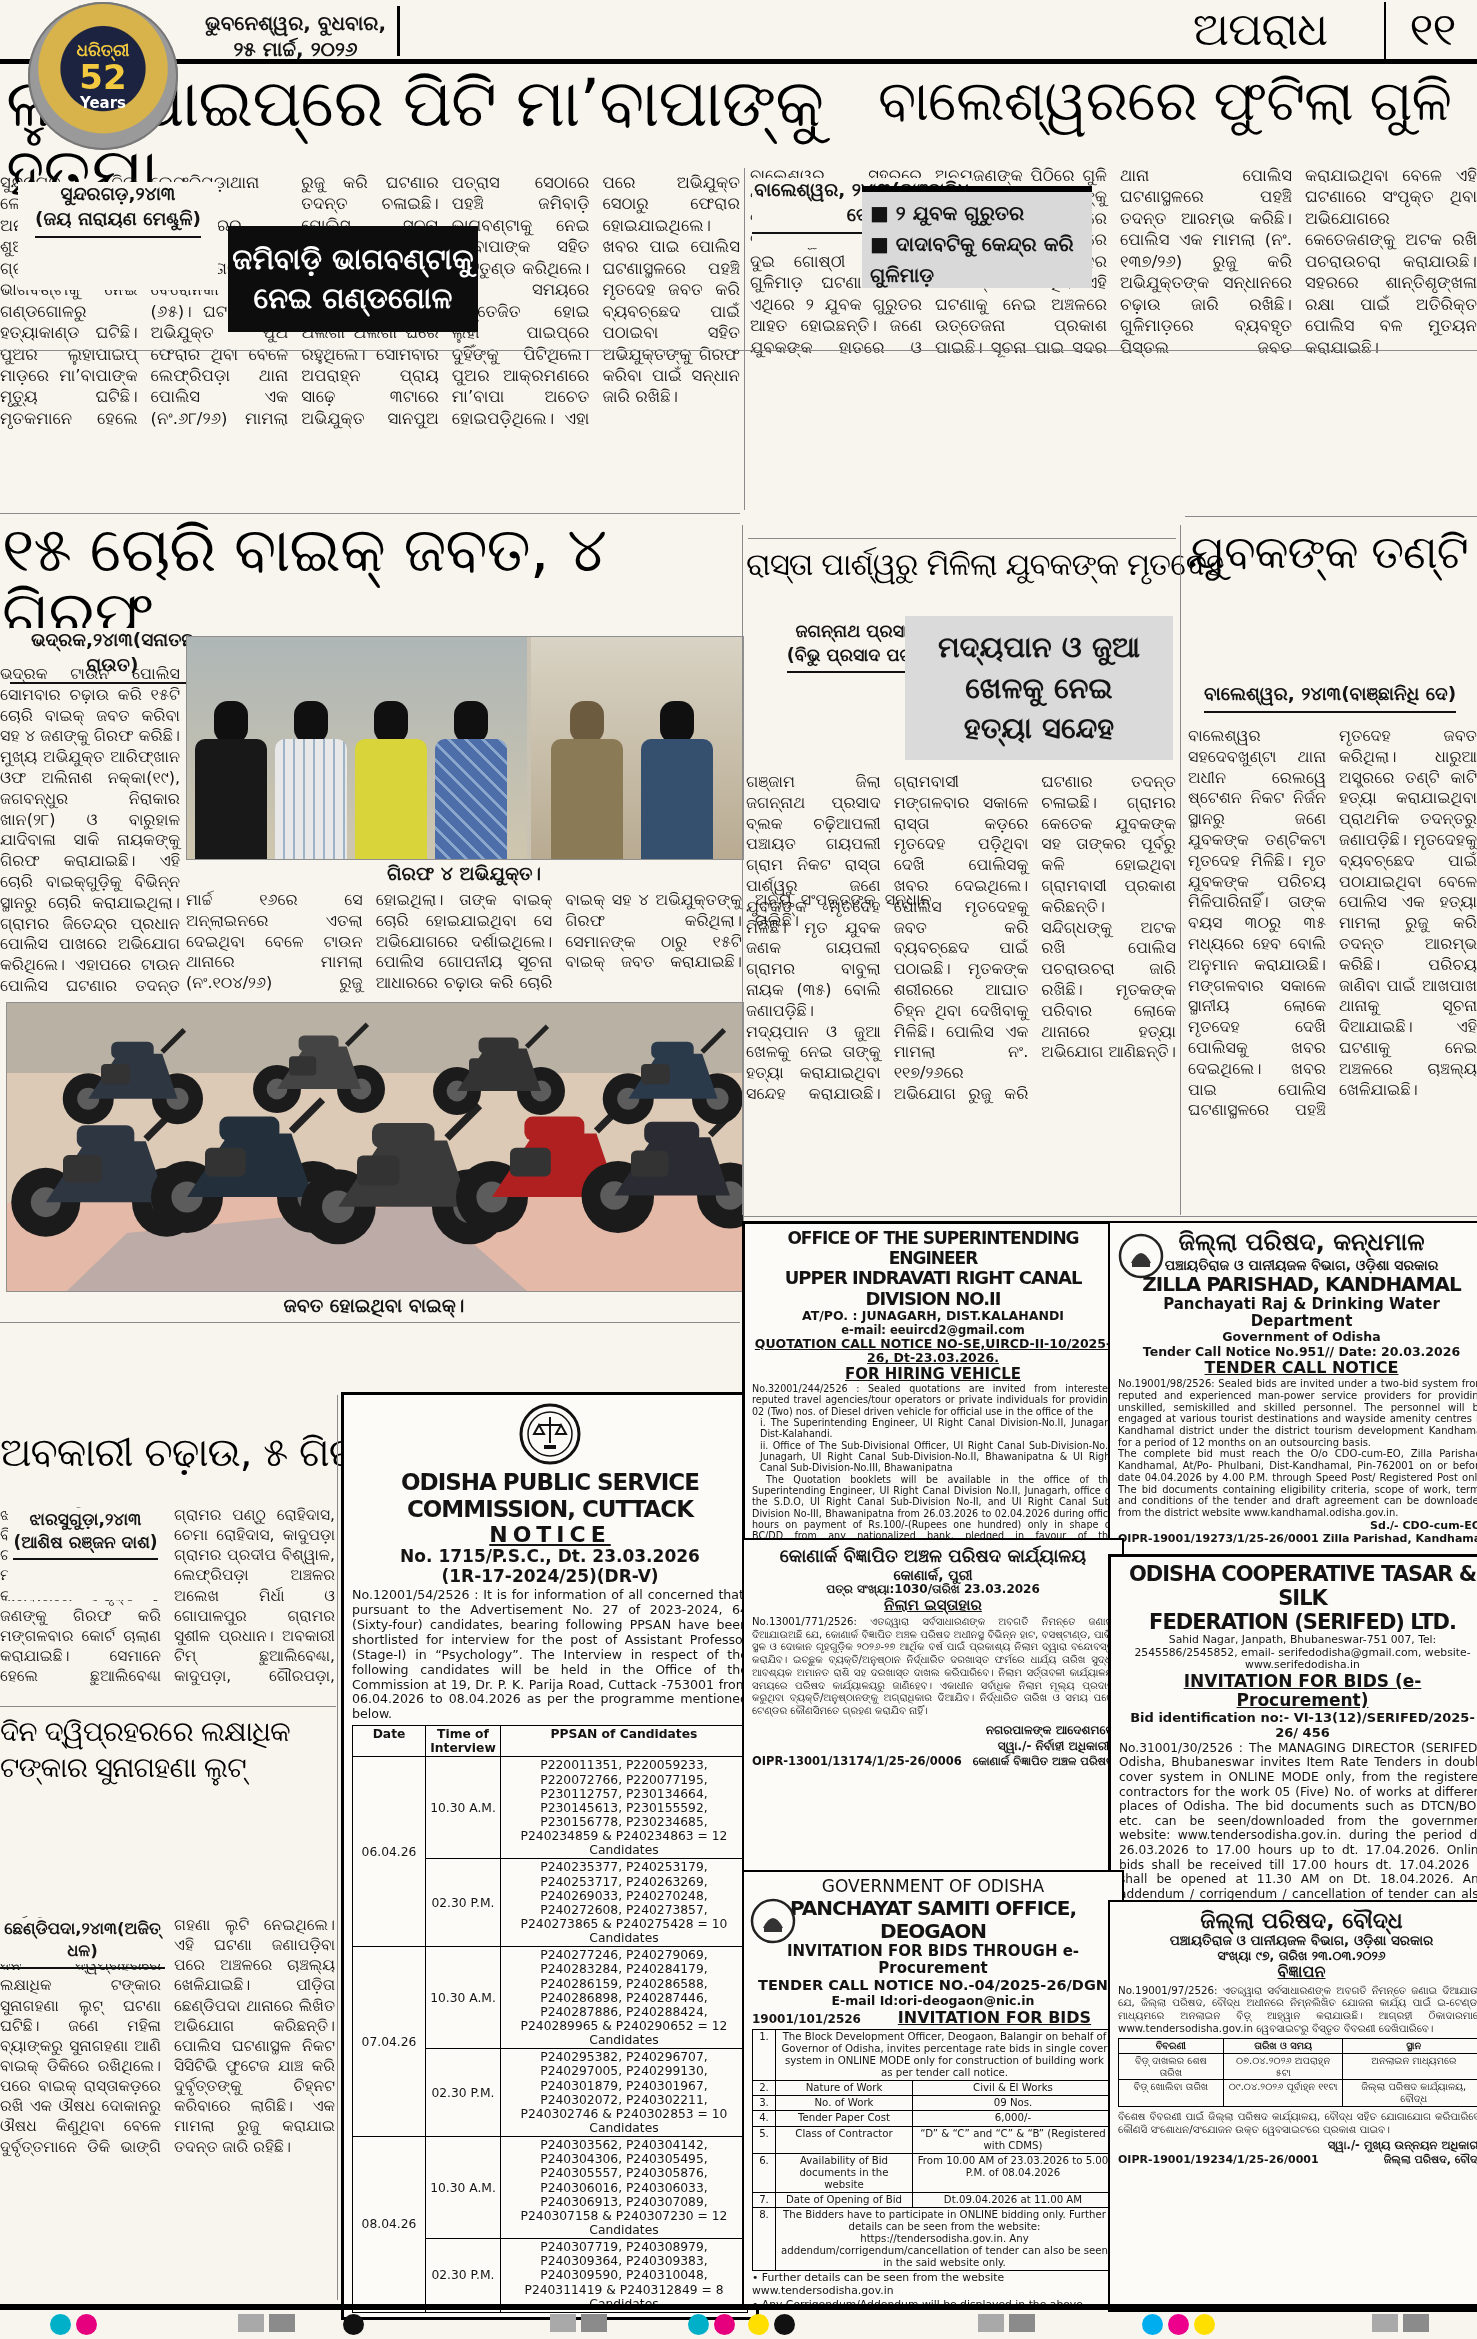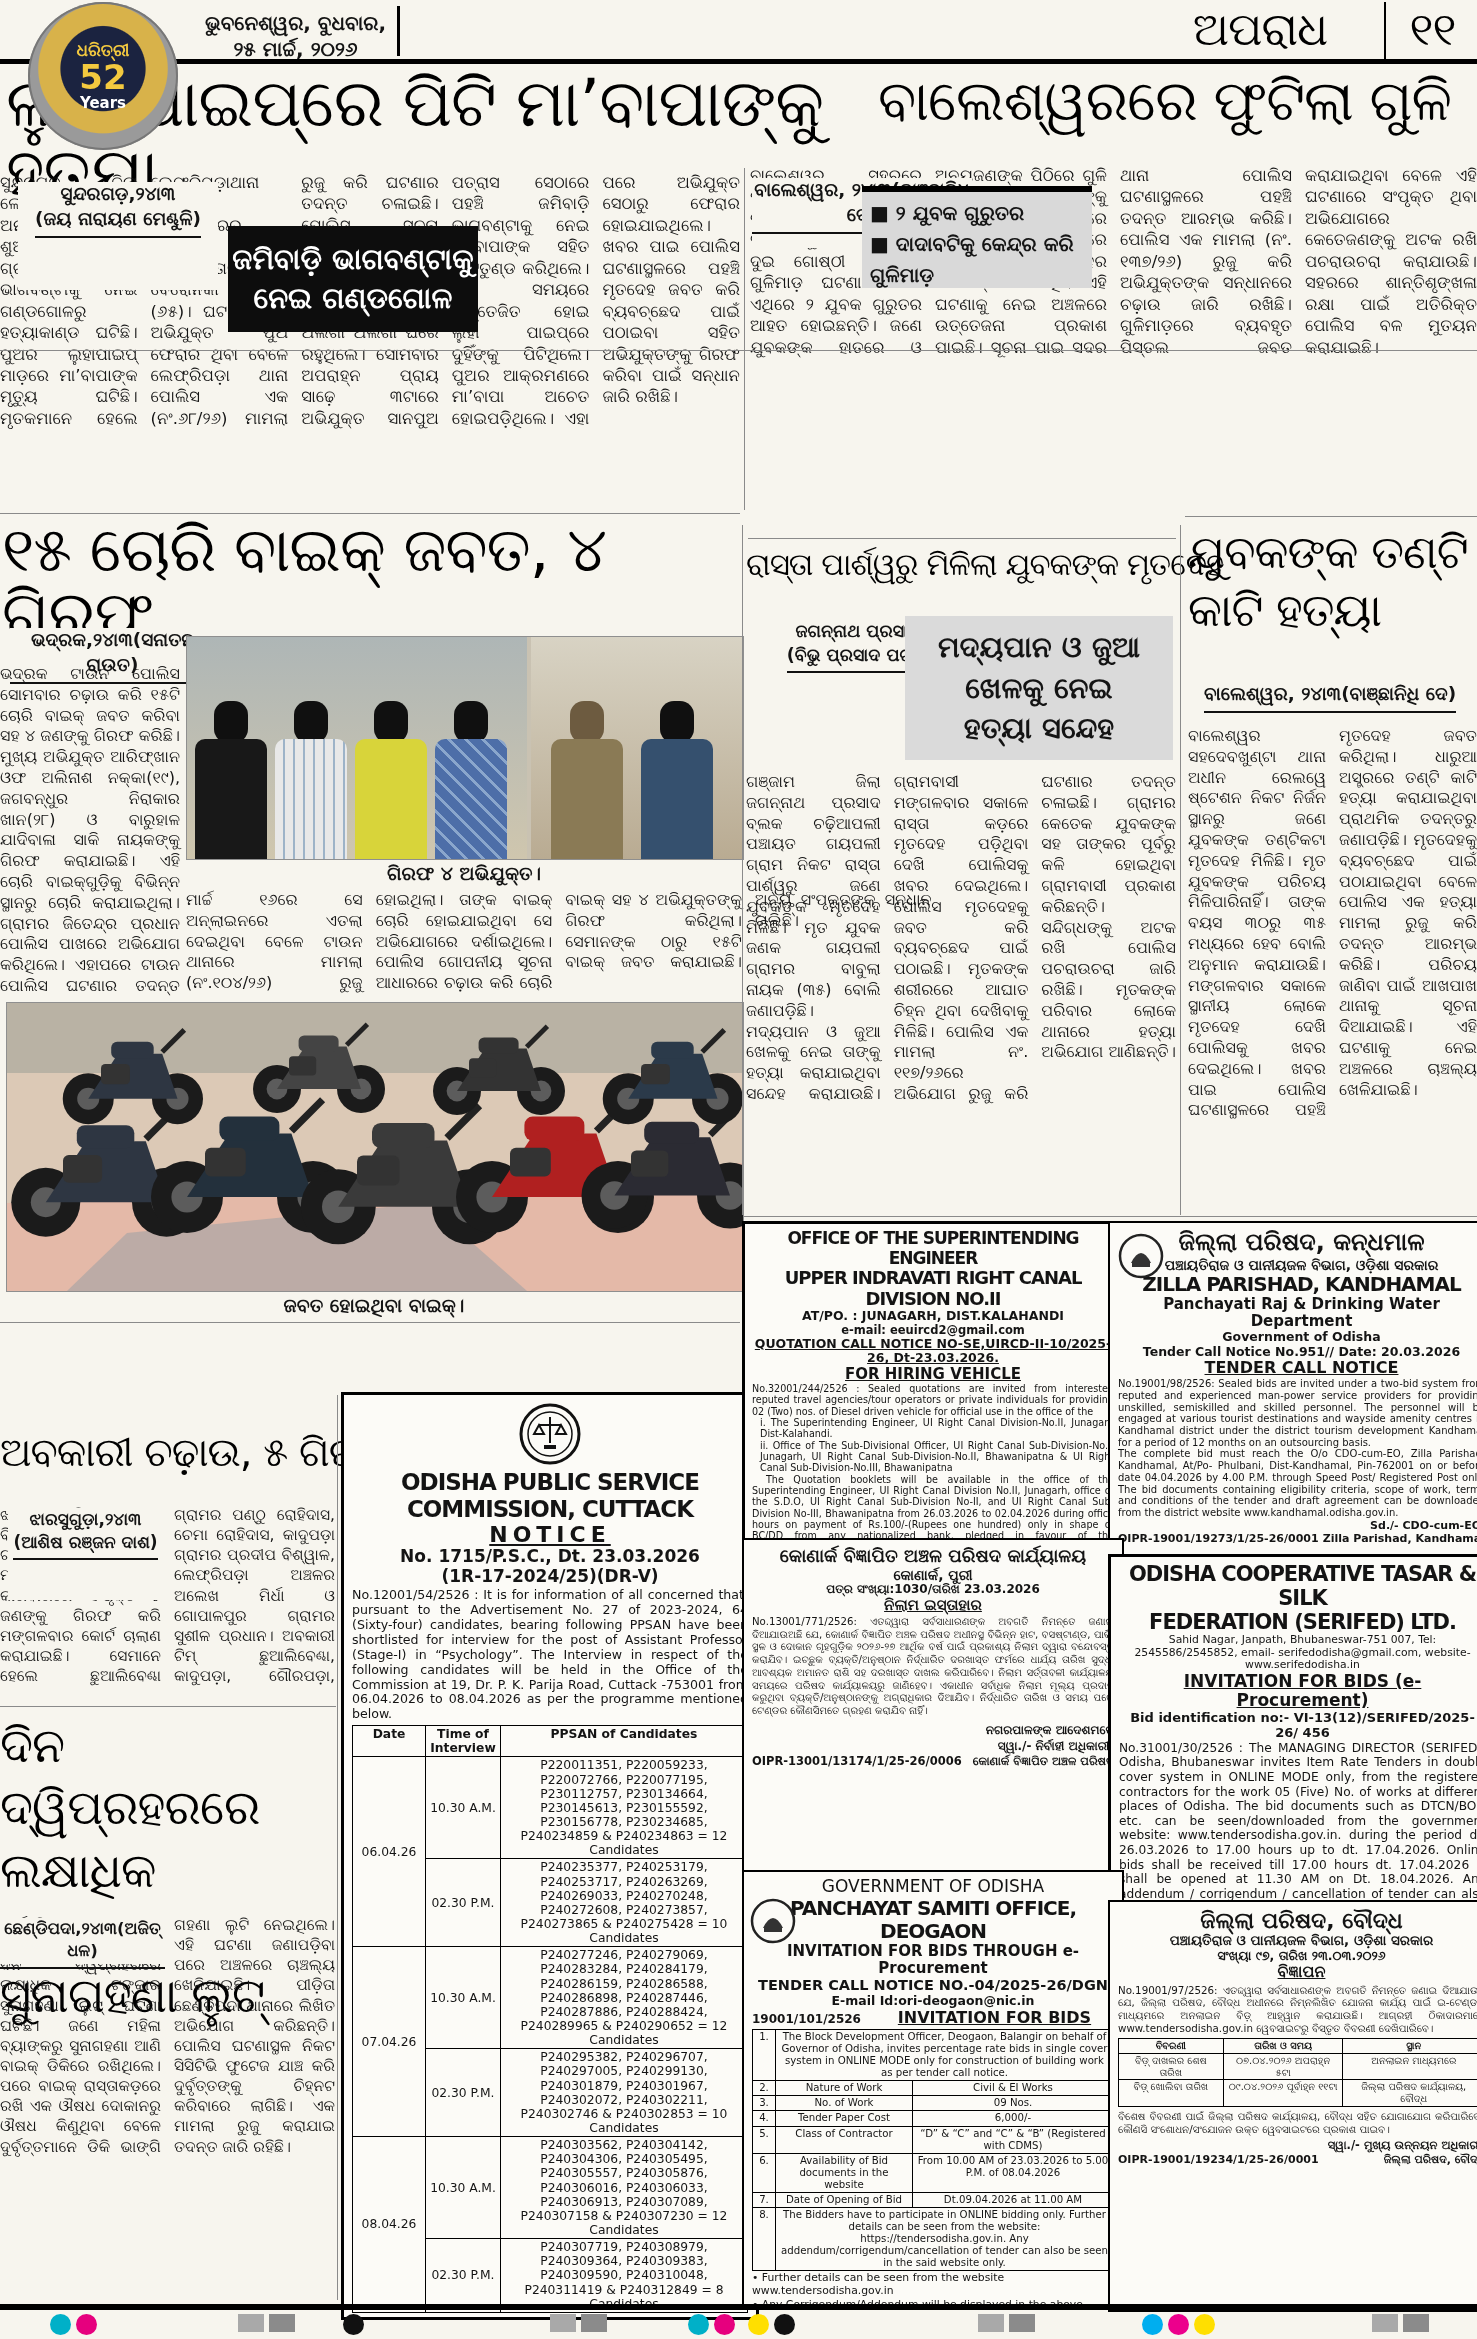--- a/index.html
+++ b/index.html
@@ -174,40 +174,39 @@
   <div class="abs ctr" style="left:905px;top:616px;width:268px;height:144px;background:#dadada;display:flex;flex-direction:column;justify-content:center;font-weight:bold;font-size:29px;line-height:1.4">
     <div>ମଦ୍ୟପାନ ଓ ଜୁଆ</div>
     <div>ଖେଳକୁ ନେଇ</div>
     <div>ହତ୍ୟା ସନ୍ଦେହ</div>
   </div>
   <div class="abs cols" style="left:746px;top:772px;width:430px;height:440px;column-count:3;font-size:16px">ଗଞ୍ଜାମ ଜିଲା ଜଗନ୍ନାଥ ପ୍ରସାଦ ବ୍ଲକ ଚଢ଼ିଆପଲୀ ପଞ୍ଚାୟତ ଗୟପଲୀ ଗ୍ରାମ ନିକଟ ରାସ୍ତା ପାର୍ଶ୍ୱରୁ ଜଣେ ଯୁବକଙ୍କ ମୃତଦେହ ମିଳିଛି। ମୃତ ଯୁବକ ଜଣକ ଗୟପଲୀ ଗ୍ରାମର ବାବୁଲା ନାୟକ (୩୫) ବୋଲି ଜଣାପଡ଼ିଛି। ମଦ୍ୟପାନ ଓ ଜୁଆ ଖେଳକୁ ନେଇ ତାଙ୍କୁ ହତ୍ୟା କରାଯାଇଥିବା ସନ୍ଦେହ କରାଯାଉଛି। ଗ୍ରାମବାସୀ ମଙ୍ଗଳବାର ସକାଳେ ରାସ୍ତା କଡ଼ରେ ମୃତଦେହ ପଡ଼ିଥିବା ଦେଖି ପୋଲିସକୁ ଖବର ଦେଇଥିଲେ। ପୋଲିସ ମୃତଦେହକୁ ଜବତ କରି ବ୍ୟବଚ୍ଛେଦ ପାଇଁ ପଠାଇଛି। ମୃତକଙ୍କ ଶରୀରରେ ଆଘାତ ଚିହ୍ନ ଥିବା ଦେଖିବାକୁ ମିଳିଛି। ପୋଲିସ ଏକ ମାମଲା ନଂ. ୧୧୭/୨୬ରେ ଅଭିଯୋଗ ରୁଜୁ କରି ଘଟଣାର ତଦନ୍ତ ଚଳାଇଛି। ଗ୍ରାମର କେତେକ ଯୁବକଙ୍କ ସହ ତାଙ୍କର ପୂର୍ବରୁ କଳି ହୋଇଥିବା ଗ୍ରାମବାସୀ ପ୍ରକାଶ କରିଛନ୍ତି। ସନ୍ଦିଗ୍ଧଙ୍କୁ ଅଟକ ରଖି ପୋଲିସ ପଚରାଉଚରା ଜାରି ରଖିଛି। ମୃତକଙ୍କ ପରିବାର ଲୋକେ ଥାନାରେ ହତ୍ୟା ଅଭିଯୋଗ ଆଣିଛନ୍ତି।</div>
 
   <div class="hr" style="left:1185px;top:516px;width:292px"></div>
   <div class="abs hl" style="left:1188px;top:524px;width:289px;font-size:46px;line-height:1.25">
     <div>ଯୁବକଙ୍କ ତଣ୍ଟି</div>
-    <div>କାଟି ହତ୍ୟା</div>
   </div>
   <div class="abs byl" style="left:1195px;top:682px;width:270px">
     <span class="u2">ବାଲେଶ୍ୱର, ୨୪ା୩(ବାଞ୍ଛାନିଧି ଦେ)</span>
   </div>
   <div class="abs cols" style="left:1188px;top:726px;width:289px;height:488px;column-count:2;font-size:16px">ବାଲେଶ୍ୱର ସହଦେବଖୁଣ୍ଟା ଥାନା ଅଧୀନ ରେଲୱେ ଷ୍ଟେଶନ ନିକଟ ନିର୍ଜନ ସ୍ଥାନରୁ ଜଣେ ଯୁବକଙ୍କ ତଣ୍ଟିକଟା ମୃତଦେହ ମିଳିଛି। ମୃତ ଯୁବକଙ୍କ ପରିଚୟ ମିଳିପାରିନାହିଁ। ତାଙ୍କ ବୟସ ୩୦ରୁ ୩୫ ମଧ୍ୟରେ ହେବ ବୋଲି ଅନୁମାନ କରାଯାଉଛି। ମଙ୍ଗଳବାର ସକାଳେ ସ୍ଥାନୀୟ ଲୋକେ ମୃତଦେହ ଦେଖି ପୋଲିସକୁ ଖବର ଦେଇଥିଲେ। ଖବର ପାଇ ପୋଲିସ ଘଟଣାସ୍ଥଳରେ ପହଞ୍ଚି ମୃତଦେହ ଜବତ କରିଥିଲା। ଧାରୁଆ ଅସ୍ତ୍ରରେ ତଣ୍ଟି କାଟି ହତ୍ୟା କରାଯାଇଥିବା ପ୍ରାଥମିକ ତଦନ୍ତରୁ ଜଣାପଡ଼ିଛି। ମୃତଦେହକୁ ବ୍ୟବଚ୍ଛେଦ ପାଇଁ ପଠାଯାଇଥିବା ବେଳେ ପୋଲିସ ଏକ ହତ୍ୟା ମାମଲା ରୁଜୁ କରି ତଦନ୍ତ ଆରମ୍ଭ କରିଛି। ପରିଚୟ ଜାଣିବା ପାଇଁ ଆଖପାଖ ଥାନାକୁ ସୂଚନା ଦିଆଯାଇଛି। ଏହି ଘଟଣାକୁ ନେଇ ଅଞ୍ଚଳରେ ଚାଞ୍ଚଲ୍ୟ ଖେଳିଯାଇଛି।</div>
 
   <div class="vr" style="left:742px;top:525px;height:690px"></div>
   <div class="vr" style="left:1180px;top:525px;height:690px"></div>
   <div class="hr" style="left:744px;top:1216px;width:733px"></div>
 
   <div class="abs hl" style="left:0;top:1432px;width:336px;font-size:40px;white-space:nowrap">ଅବକାରୀ ଚଢ଼ାଉ, ୫ ଗିରଫ</div>
   <div class="abs cols" style="left:0;top:1505px;width:335px;height:200px;column-count:2;font-size:15.5px">ଝାରସୁଗୁଡ଼ା ଜିଲା ଅବକାରୀ ବିଭାଗ ପକ୍ଷରୁ ବିଭିନ୍ନ ଗ୍ରାମରେ ଚଢ଼ାଉ କରାଯାଇ ମାଦକ ଦ୍ରବ୍ୟ କାରବାରରେ ସଂପୃକ୍ତ ୫ ଜଣଙ୍କୁ ଗିରଫ କରି ମଙ୍ଗଳବାର କୋର୍ଟ ଚାଲାଣ କରାଯାଇଛି। ସେମାନେ ହେଲେ ଛୁଆଲିବେଣ୍ଢା ଗ୍ରାମର ପଣ୍ଠୁ ରୋହିଦାସ, ଚେମା ରୋହିଦାସ, କାଦୁପଡ଼ା ଗ୍ରାମର ପ୍ରଦୀପ ବିଶ୍ୱାଳ, ଲେଫ୍ରିପଡ଼ା ଅଞ୍ଚଳର ଅଲେଖ ମିର୍ଧା ଓ ଗୋପାଳପୁର ଗ୍ରାମର ସୁଶୀଳ ପ୍ରଧାନ। ଅବକାରୀ ଟିମ୍ ଛୁଆଲିବେଣ୍ଢା, କାଦୁପଡ଼ା, ଗୌରପଡ଼ା, ପରମାନପୁର, ମହିଯୋର ଆଦି ଗ୍ରାମରେ ଚଢ଼ାଉ କରି ମାଦକ ଦ୍ରବ୍ୟ ଜବତ କରିଥିଲେ।</div>
   <div class="abs byl" style="left:8px;top:1508px;width:155px;height:92px;z-index:2;font-size:17px">
     <div>ଝାରସୁଗୁଡ଼ା,୨୪ା୩</div>
     <span class="u2">(ଆଶିଷ ରଞ୍ଜନ ଦାଶ)</span>
   </div>
 
   <div class="hr" style="left:0;top:1706px;width:336px"></div>
-  <div class="abs hl" style="left:0;top:1714px;width:336px;font-size:48px;line-height:1.3">
+  <div class="abs hl" style="left:0;top:1714px;width:336px;font-size:28px;line-height:1.3">
     <div>ଦିନ ଦ୍ୱିପ୍ରହରରେ ଲକ୍ଷାଧିକ</div>
     <div>ଟଙ୍କାର ସୁନାଗହଣା ଲୁଟ୍</div>
   </div>
   <div class="abs cols" style="left:0;top:1915px;width:335px;height:388px;column-count:2;font-size:15.5px">ଦୀର୍ଘ ଦିନ ପରେ ଅନୁଗୋଳ ଜିଲା ଛେଣ୍ଡିପଦା ଅଞ୍ଚଳରେ ଦିନ ଦ୍ୱିପ୍ରହରରେ ଲକ୍ଷାଧିକ ଟଙ୍କାର ସୁନାଗହଣା ଲୁଟ୍ ଘଟଣା ଘଟିଛି। ଜଣେ ମହିଳା ବ୍ୟାଙ୍କରୁ ସୁନାଗହଣା ଆଣି ବାଇକ୍ ଡିକିରେ ରଖିଥିଲେ। ପରେ ବାଇକ୍ ରାସ୍ତାକଡ଼ରେ ରଖି ଏକ ଔଷଧ ଦୋକାନରୁ ଔଷଧ କିଣୁଥିବା ବେଳେ ଦୁର୍ବୃତ୍ତମାନେ ଡିକି ଭାଙ୍ଗି ଗହଣା ଲୁଟି ନେଇଥିଲେ। ଏହି ଘଟଣା ଜଣାପଡ଼ିବା ପରେ ଅଞ୍ଚଳରେ ଚାଞ୍ଚଲ୍ୟ ଖେଳିଯାଇଛି। ପୀଡ଼ିତା ଛେଣ୍ଡିପଦା ଥାନାରେ ଲିଖିତ ଅଭିଯୋଗ କରିଛନ୍ତି। ପୋଲିସ ଘଟଣାସ୍ଥଳ ନିକଟ ସିସିଟିଭି ଫୁଟେଜ ଯାଞ୍ଚ କରି ଦୁର୍ବୃତ୍ତଙ୍କୁ ଚିହ୍ନଟ କରିବାରେ ଲାଗିଛି। ଏକ ମାମଲା ରୁଜୁ କରାଯାଇ ତଦନ୍ତ ଜାରି ରହିଛି।</div>
   <div class="abs byl" style="left:0;top:1918px;width:165px;height:46px;z-index:2;font-size:16.5px">
     <span class="u2">ଛେଣ୍ଡିପଦା,୨୪ା୩(ଅଜିତ୍ ଧଳ)</span>
   </div>
 
   <div class="vr" style="left:337px;top:1395px;height:905px"></div>
 

